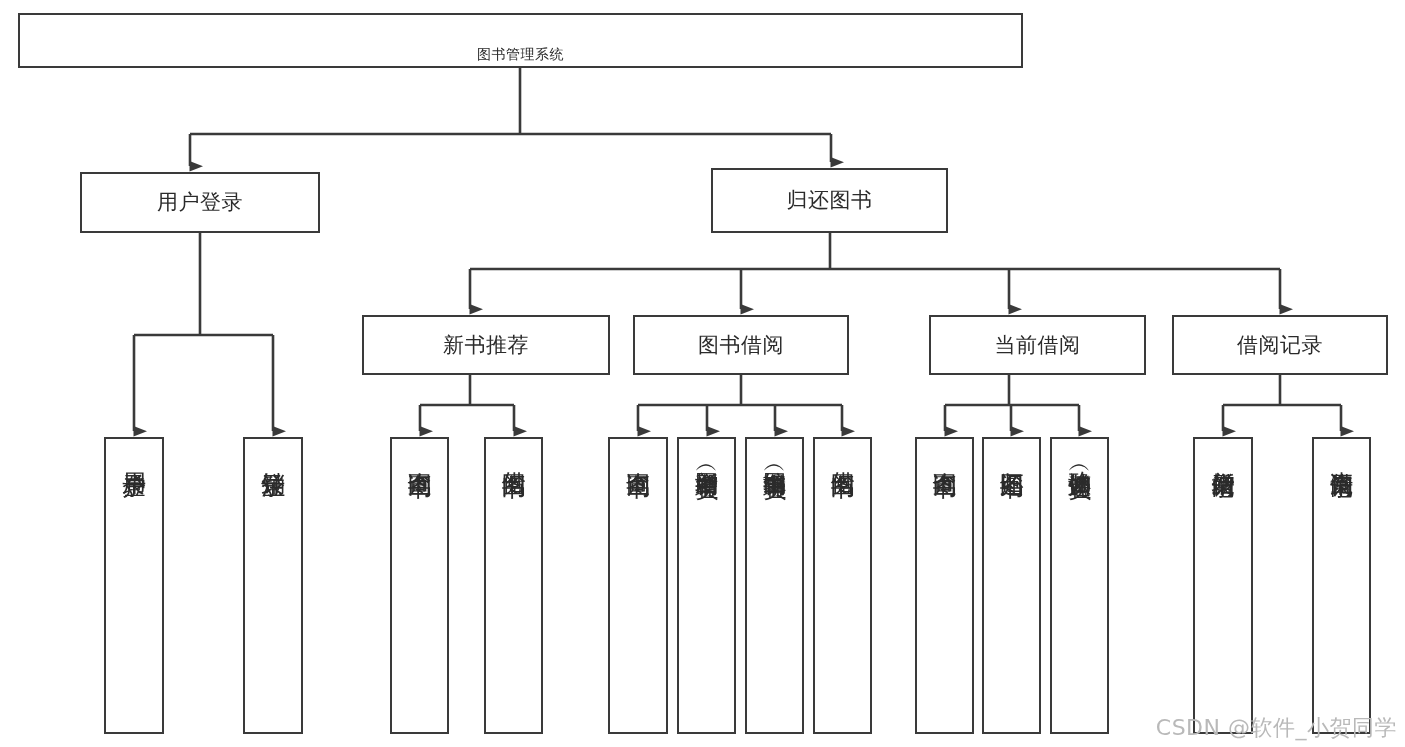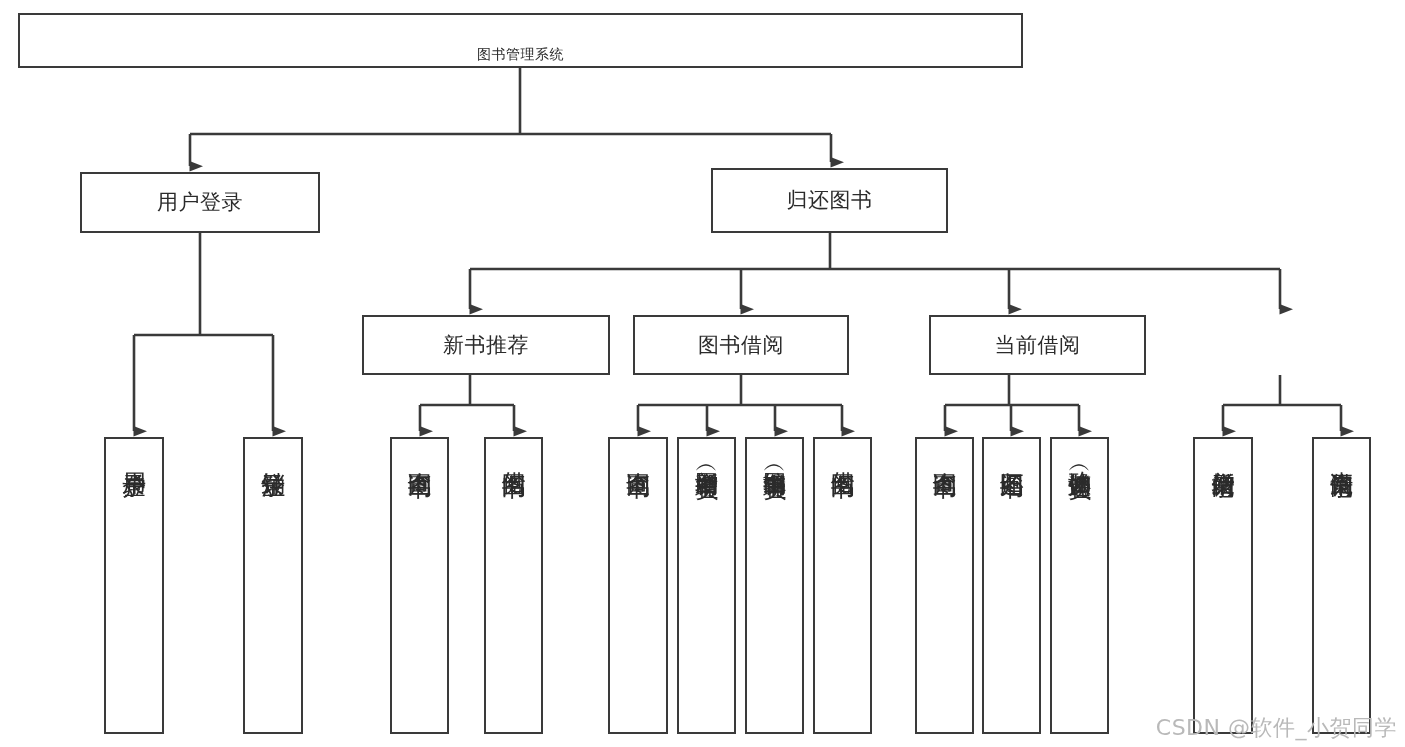--- a/index.html
+++ b/index.html
@@ -146,20 +146,23 @@
 
   <div class="node horizontal" style="left:362px; top:315px; width:248px; height:60px;">
     <span class="node-label">新书推荐</span>
   </div>
   <div class="node horizontal" style="left:633px; top:315px; width:216px; height:60px;">
     <span class="node-label">图书借阅</span>
   </div>
   <div class="node horizontal" style="left:901px; top:315px; width:217px; height:60px;margin-left:28px;">
     <span class="node-label">当前借阅</span>
   </div>
+  <div class="node horizontal" style="left:1172px; top:315px; width:216px; height:60px;">
+    <span class="node-label">借阅记录</span>
+  </div>
 
   <div class="node vertical" style="left:104px; top:437px; width:60px; height:297px;">
     <span class="node-label">用户登录</span>
   </div>
   <div class="node vertical" style="left:243px; top:437px; width:60px; height:297px;">
     <span class="node-label">注销登录</span>
   </div>
 
   <div class="node vertical" style="left:390px; top:437px; width:59px; height:297px;">
     <span class="node-label">查询图书</span>

